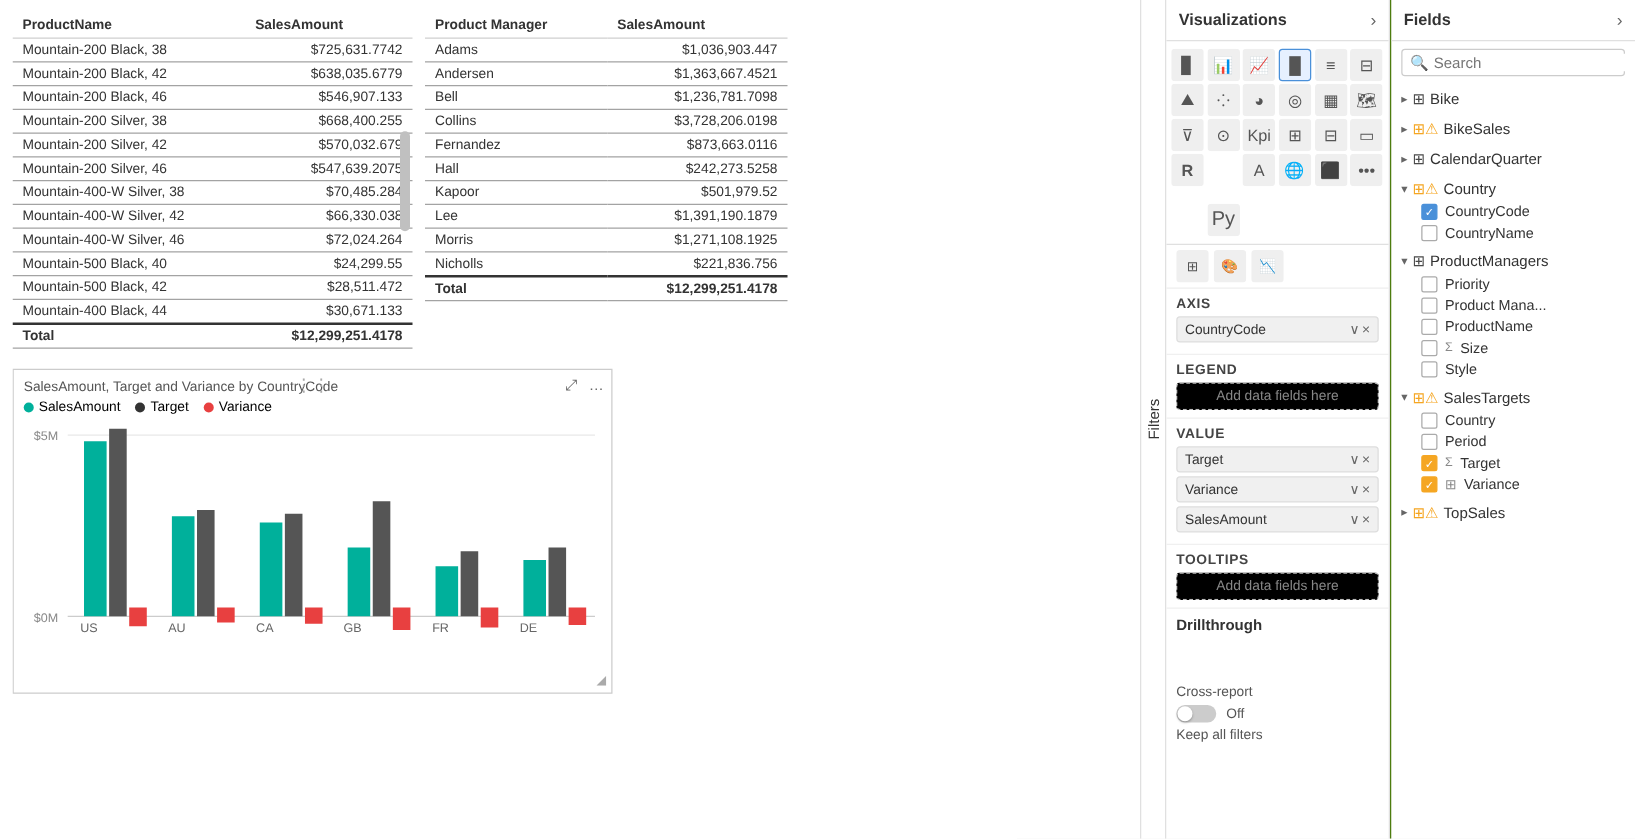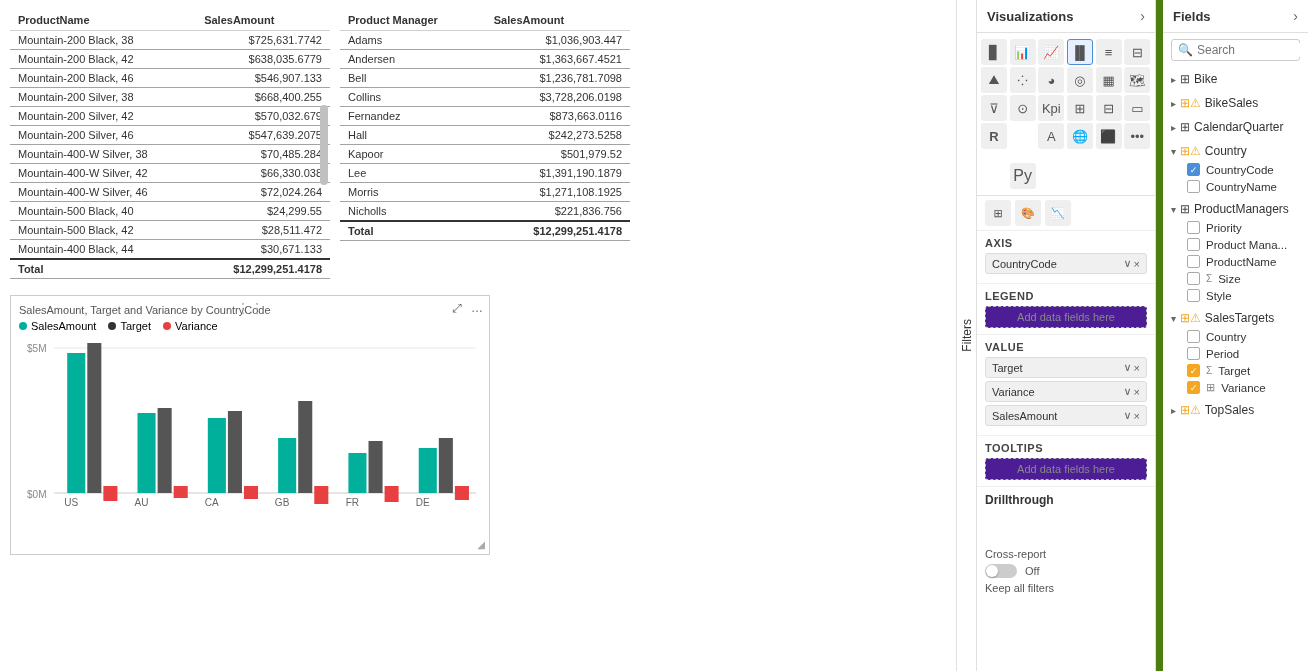--- a/index.html
+++ b/index.html
@@ -32,37 +32,37 @@
     .chart-drag-handle { position: absolute; top: 4px; left: 50%; transform: translateX(-50%); color: #aaa; font-size: 14px; cursor: move; }
     .resize-handle { position: absolute; bottom: 4px; right: 4px; cursor: nw-resize; color: #aaa; font-size: 10px; }
     .bottom-section { display: flex; gap: 10px; }
 
     
     .filters-panel { width: 20px; background: #fff; border-left: 1px solid #e0e0e0; display: flex; align-items: center; justify-content: center; }
     .filters-label { writing-mode: vertical-rl; transform: rotate(180deg); font-size: 12px; color: #333; font-weight: 500; cursor: pointer; }
 
     
     .viz-panel { width: 180px; background: #fff; border-left: 1px solid #e0e0e0; border-right: 1px solid #e0e0e0; padding: 0; overflow-y: auto; overflow-x: hidden; }
-    .panel-header { display: flex; align-items: center; justify-content: space-between; padding: 8px 10px; border-bottom: 1px solid #e0e0e0; }
+    .panel-header { display: flex; align-items: flex-start; justify-content: space-between; padding: 8px 10px; border-bottom: 1px solid #e0e0e0; }
     .panel-title { font-size: 13px; font-weight: 600; color: #333; }
 
     
     .viz-grid { display: grid; grid-template-columns: repeat(6, 1fr); gap: 2px; padding: 6px 4px; border-bottom: 1px solid #e0e0e0; }
     .viz-icon-btn { width: 26px; height: 26px; display: flex; align-items: center; justify-content: center; border: 1px solid transparent; border-radius: 3px; cursor: pointer; font-size: 13px; color: #555; }
     .viz-icon-btn.active { background: #e6f0ff; border-color: #4a90d9; }
 
     
     .viz-section { padding: 6px 8px; border-bottom: 1px solid #f0f0f0; }
     .viz-section-label { font-size: 11px; font-weight: 600; color: #444; margin-bottom: 4px; text-transform: uppercase; letter-spacing: 0.5px; }
     .field-chip { display: flex; align-items: center; justify-content: space-between; background: #f0f0f0; border: 1px solid #ddd; border-radius: 3px; padding: 3px 6px; margin-bottom: 3px; font-size: 11px; color: #333; cursor: pointer; }
     .field-chip-actions { display: flex; align-items: center; gap: 2px; color: #666; }
-    .drop-zone { border: 1px dashed #bbb; border-radius: 3px; padding: 4px 6px; font-size: 11px; color: #888; text-align: center; background: #4c1d95; }
-
-    
-    .fields-panel { width: 152px; background: #fff; border-left: 7px solid #4d7c0f; overflow-y: auto; overflow-x: hidden; }
+    .drop-zone { border: 1px dashed #bbb; border-radius: 3px; padding: 4px 6px; font-size: 11px; color: #888; text-align: center; background: #000000; }
+
+    
+    .fields-panel { width: 196px; background: #fff; border-left: 1px solid #4d7c0f; overflow-y: auto; overflow-x: hidden; }
     .search-box { display: flex; align-items: center; border: 1px solid #ccc; border-radius: 3px; margin: 6px 8px; padding: 3px 6px; gap: 4px; }
     .search-input { border: none; outline: none; font-size: 12px; flex: 1; color: #333; }
     .field-group { padding: 2px 0; }
     .field-group-header { display: flex; align-items: center; padding: 3px 8px; cursor: pointer; gap: 4px; }
     .group-chevron { font-size: 10px; color: #666; }
     .group-icon { font-size: 12px; color: #4a4a4a; }
     .group-icon.warning { color: #f5a623; }
     .group-label { font-size: 12px; color: #333; font-weight: 500; }
     .field-item { display: flex; align-items: center; padding: 2px 8px 2px 24px; gap: 6px; cursor: pointer; }
     .field-checkbox { width: 13px; height: 13px; border: 1px solid #aaa; border-radius: 2px; display: flex; align-items: center; justify-content: center; flex-shrink: 0; }

